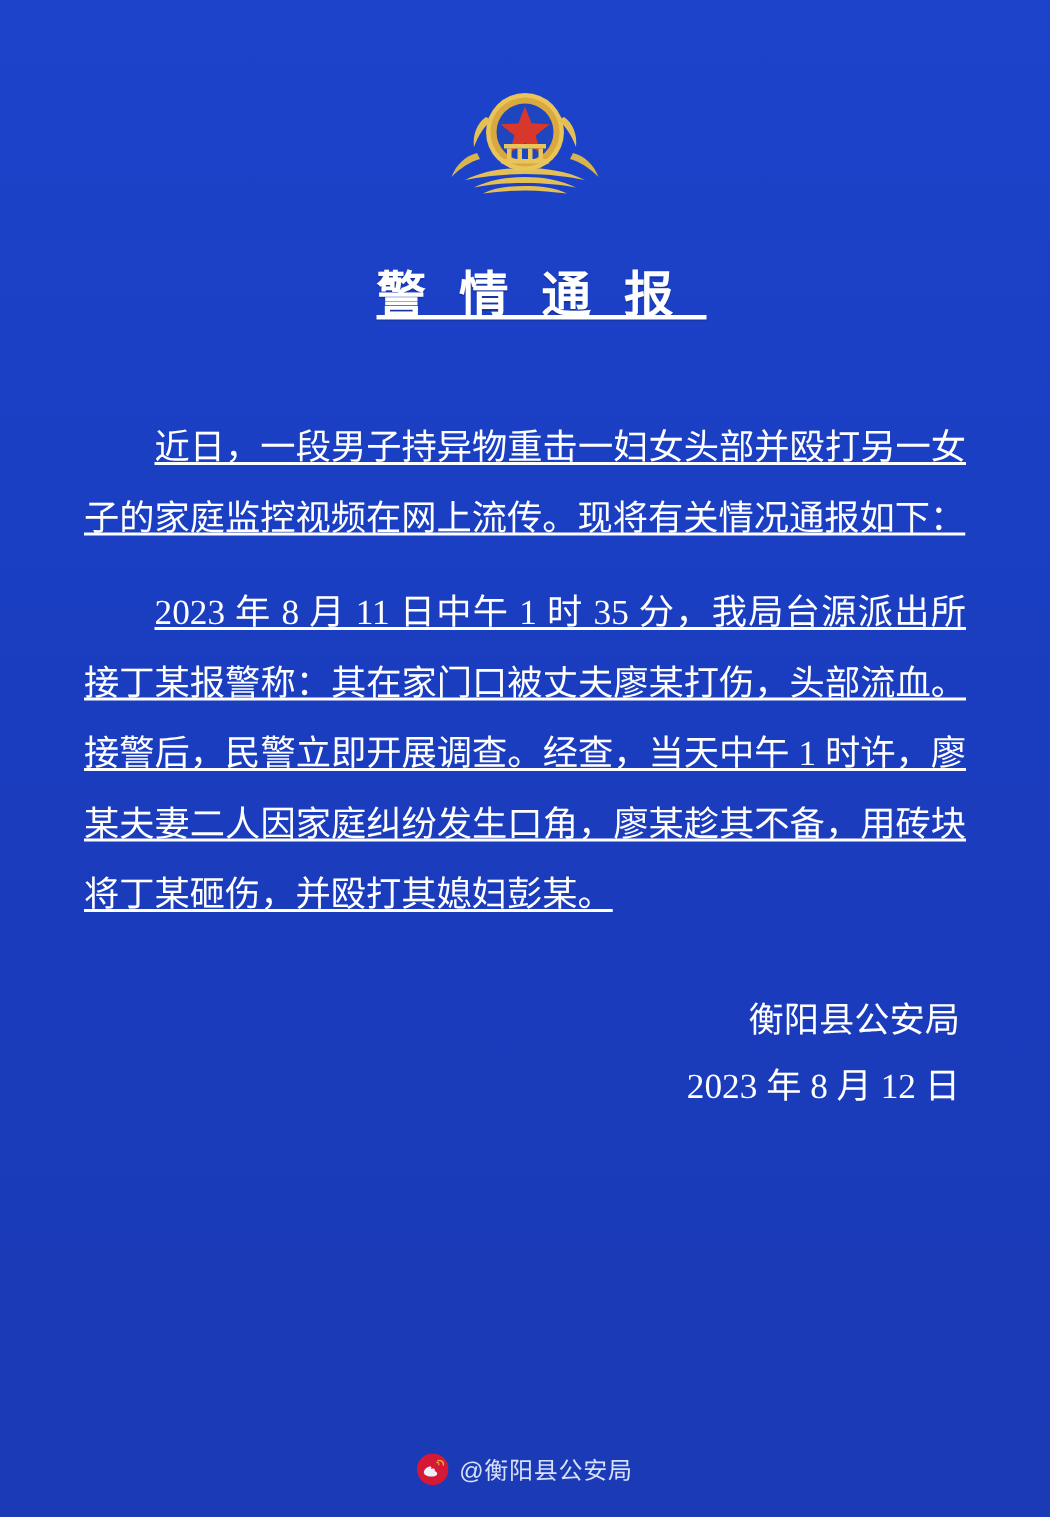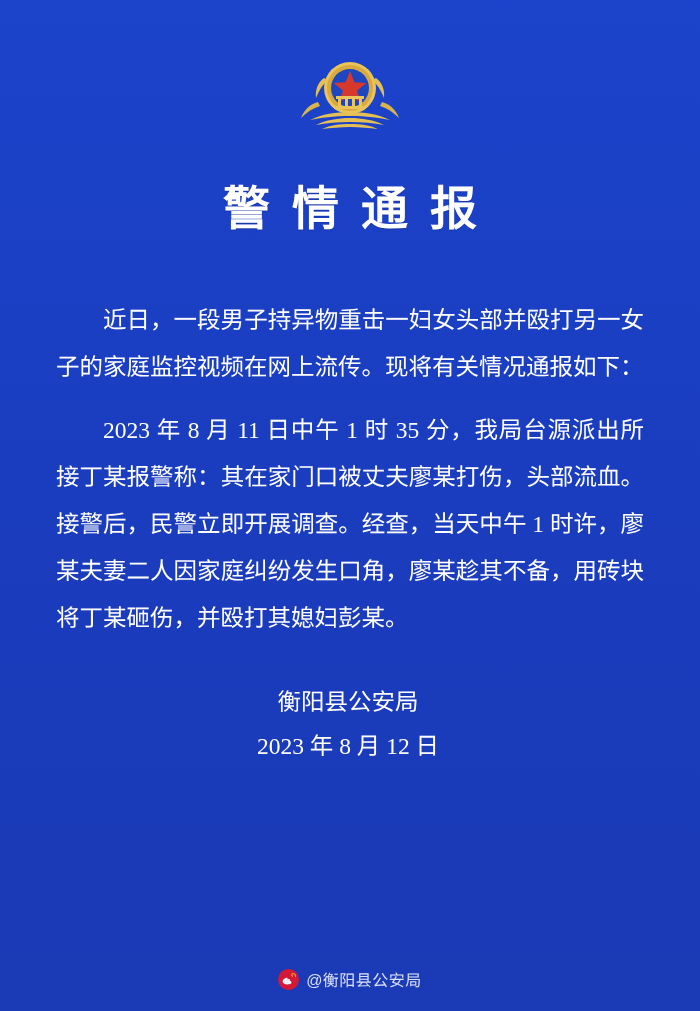--- a/index.html
+++ b/index.html
@@ -36,52 +36,53 @@
   }
   .emblem {
     width: 108px;
     height: 82px;
     position: relative;
   }
 
   
   .title {
     text-align: center;
-    font-size: 47px;
+    font-size: 33px;
     letter-spacing: 22px;
     text-indent: 22px;
     font-weight: 700;
     margin-top: 28px;
     font-family: "Liberation Serif", "DejaVu Serif", serif;
     text-shadow: 0 1px 0 rgba(0,0,0,0.18);
+    text-decoration: underline;
   }
 
   
   .body-text {
     margin: 58px 56px 0 56px;
     font-size: 23.5px;
     line-height: 47px;
     text-align: justify;
     text-justify: inter-ideograph;
+    text-decoration: underline;
   }
   .body-text p {
     margin: 0 0 16px 0;
     text-indent: 2em;
   }
 
   
   .signature {
     margin: 22px 60px 0 56px;
     text-align: right;
     font-size: 23.5px;
     line-height: 44px;
   }
   .signature div {
     white-space: nowrap;
-    text-align: center;
   }
 
   .spacer { flex: 1 1 auto; }
 
   
   .footer {
     height: 44px;
     display: flex;
     align-items: center;
     justify-content: center;

